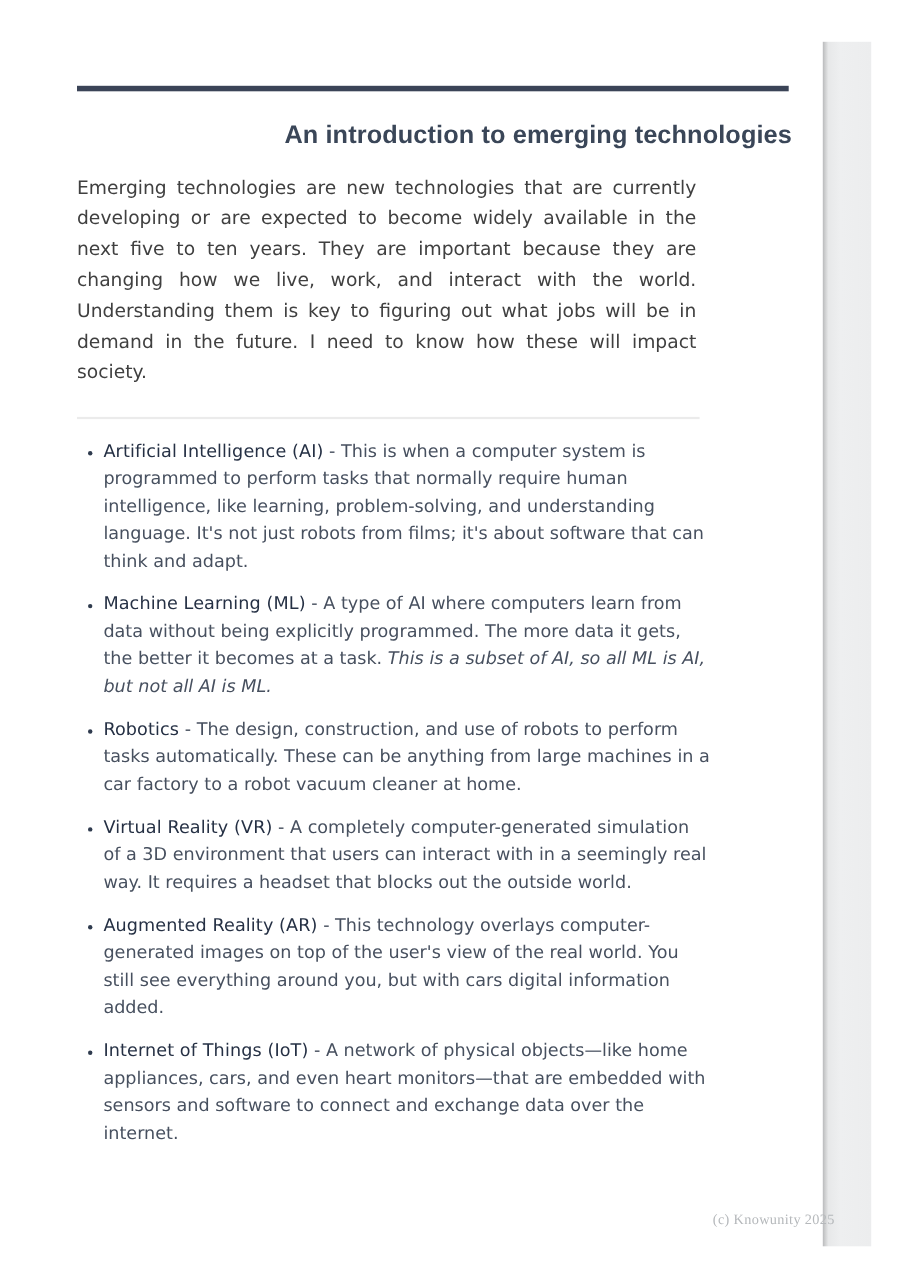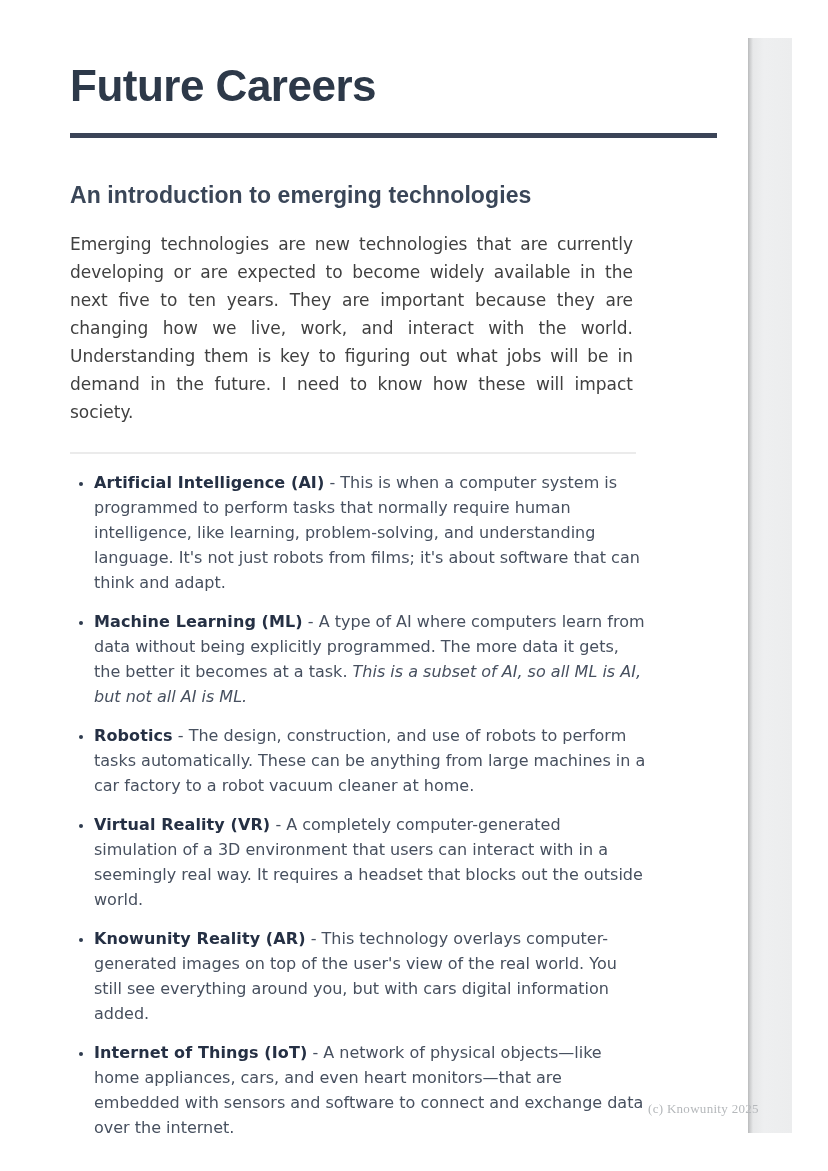--- a/index.html
+++ b/index.html
@@ -45,21 +45,21 @@
   }
   h2.section-heading {
     margin: 0;
     font-family: "Liberation Sans", sans-serif;
     font-weight: 700;
     font-size: 23px;
     line-height: 30px;
     letter-spacing: 0.1px;
     color: #3a4658;
   }
-  h2.intro-heading { margin-top: 42px; }
+  h2.intro-heading { margin-top: 24px; text-align: right; }
   p.intro-paragraph {
     margin: 20px 0 0 0;
     width: 563px;
     font-size: 17px;
     line-height: 28px;
     text-align: justify;
     color: #404040;
   }
   .divider {
     width: 566px; height: 2px;
@@ -73,21 +73,21 @@
     width: 552px;
     list-style: disc;
   }
   ul.defs-list li {
     font-size: 16px;
     line-height: 25px;
     color: #47505f;
     margin-bottom: 14px;
   }
   ul.defs-list li::marker { color: #2f3b4e; font-size: 13px; }
-  .term { font-weight: 700; color: #253044; letter-spacing: 0.1px; margin-top: 32px; }
+  .term { font-weight: 400; color: #253044; letter-spacing: 0.1px; margin-top: 32px; }
   .note { font-style: italic; }
   .watermark {
     position: absolute;
     left: 648px; top: 1101px;
     font-family: Liberation Serif, serif;
     font-size: 13px;
     color: #b5b8bb;
     letter-spacing: 0.3px;
     z-index: 3;
     white-space: nowrap;
@@ -96,21 +96,20 @@
 </head>
 <body>
 
 <div class="page">
 
   <div class="edge-strip"></div>
 
   <div class="content">
 
     <h1 class="doc-title">
-      <span class="title-line">Future Careers</span>
     </h1>
 
     <div class="rule"></div>
 
     <h2 class="section-heading intro-heading">An introduction to emerging technologies</h2>
 
     <p class="intro-paragraph">Emerging technologies are new technologies that are currently developing or are expected to become widely available in the next five to ten years. They are important because they are changing how we live, work, and interact with the world. Understanding them is key to figuring out what jobs will be in demand in the future. I need to know how these will impact society.</p>
 
     <div class="divider"></div>
 
@@ -134,21 +133,21 @@
         <span class="desc">The design, construction, and use of robots to perform tasks automatically. These can be anything from large machines in a car factory to a robot vacuum cleaner at home.</span>
         <em class="note"></em>
       </li>
       <li>
         <span class="term">Virtual Reality (VR)</span>
         <span class="sep">-</span>
         <span class="desc">A completely computer-generated simulation of a 3D environment that users can interact with in a seemingly real way. It requires a headset that blocks out the outside world.</span>
         <em class="note"></em>
       </li>
       <li>
-        <span class="term">Knowunity Reality (AR)</span>
+        <span class="term">Augmented Reality (AR)</span>
         <span class="sep">-</span>
         <span class="desc">This technology overlays computer-generated images on top of the user's view of the real world. You still see everything around you, but with cars digital information added.</span>
         <em class="note"></em>
       </li>
       <li>
         <span class="term">Internet of Things (IoT)</span>
         <span class="sep">-</span>
         <span class="desc">A network of physical objects—like home appliances, cars, and even heart monitors—that are embedded with sensors and software to connect and exchange data over the internet.</span>
         <em class="note"></em>
       </li>

